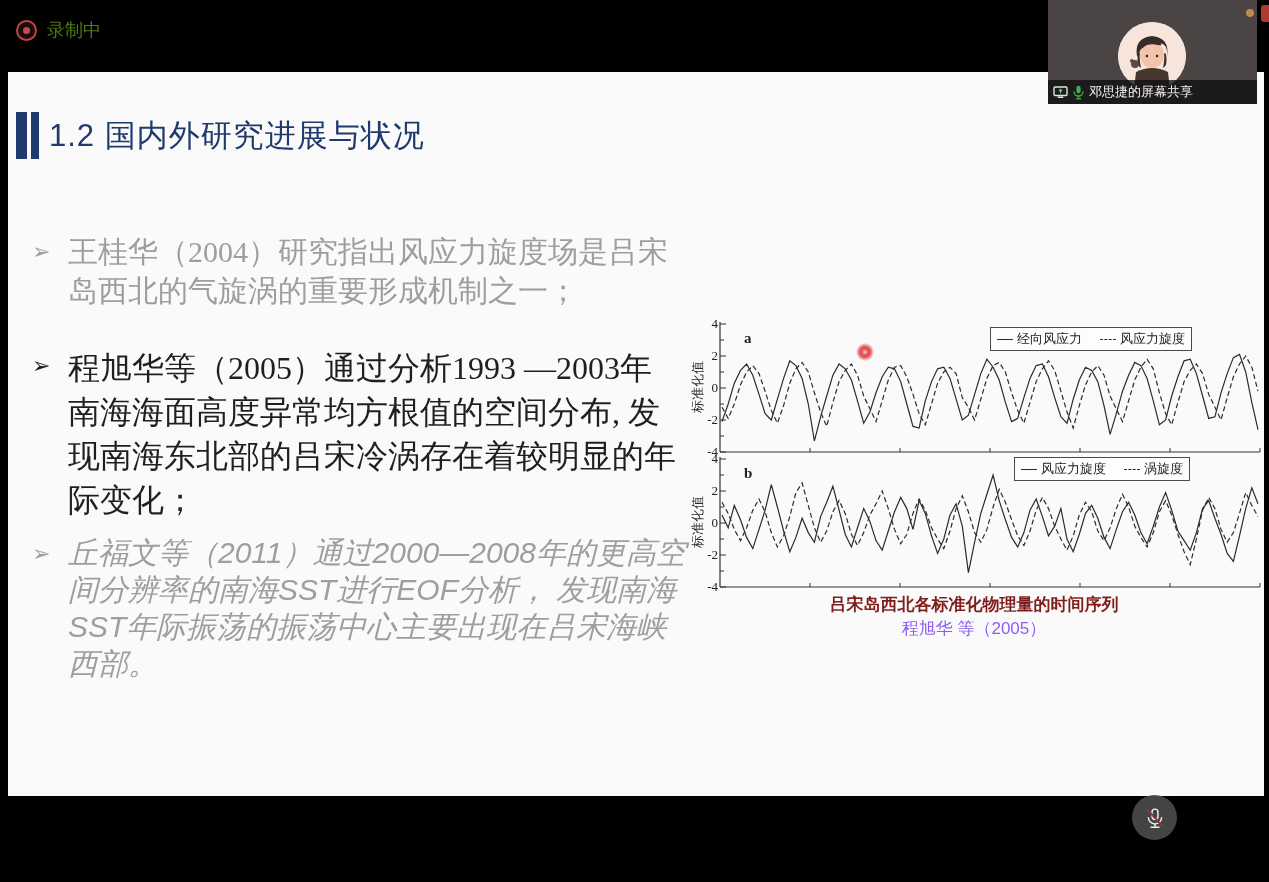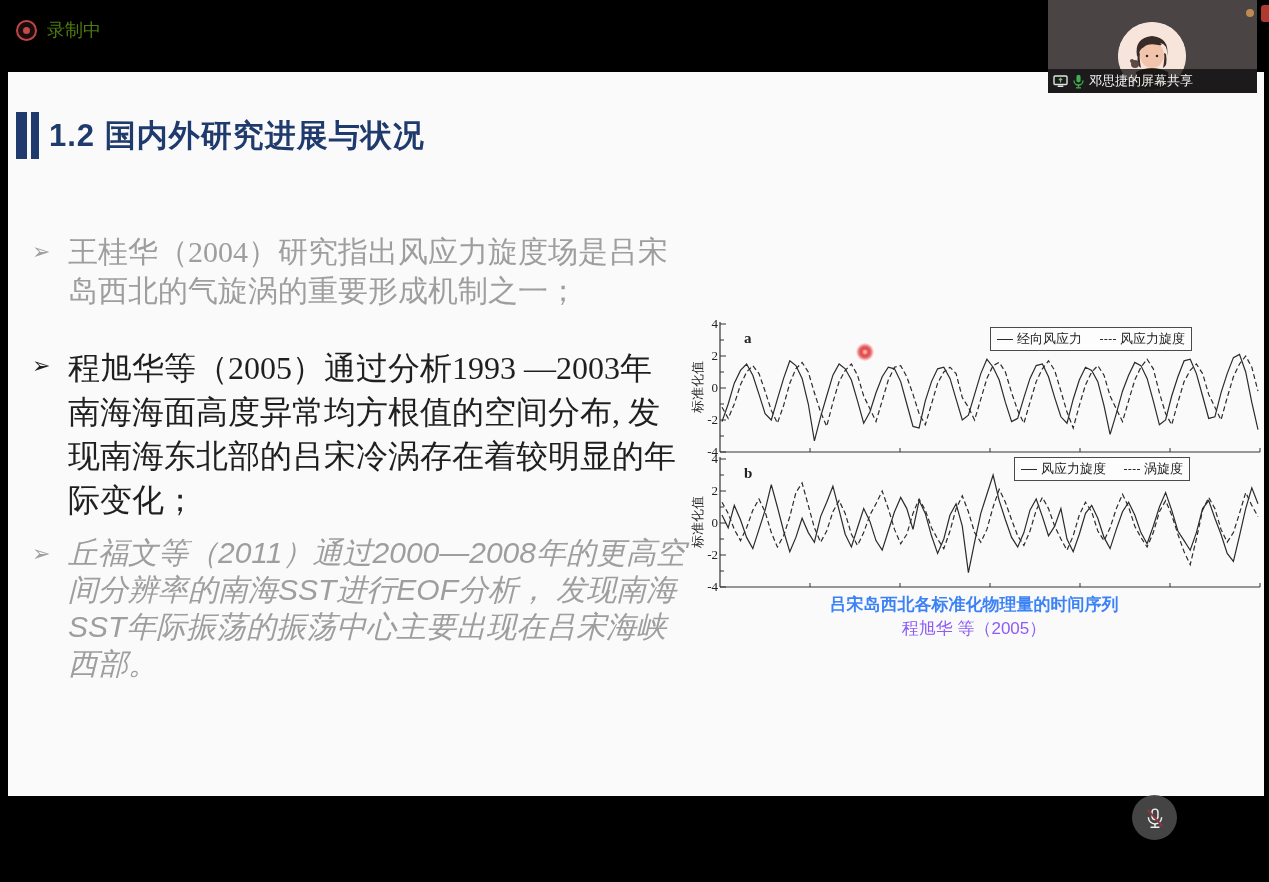--- a/index.html
+++ b/index.html
@@ -10,21 +10,21 @@
   
   .recording-pill{position:absolute;left:16px;top:18px;display:flex;align-items:center;gap:10px;}
   .record-icon{width:17px;height:17px;border:2px solid #bf4545;border-radius:50%;
     display:flex;align-items:center;justify-content:center;background:#1a0c0c;}
   .record-icon i{display:block;width:7px;height:7px;border-radius:50%;background:#c24a4a;}
   .recording-label{color:#4d7c0f;font-size:18px;}
   
   .slide{position:absolute;left:8px;top:72px;width:1256px;height:724px;background:#fbfafa;}
   .title-bar1{position:absolute;left:8px;top:40px;width:11px;height:47px;background:#1f3a6d;}
   .title-bar2{position:absolute;left:23px;top:40px;width:8px;height:47px;background:#1f3a6d;}
-  .slide-title{position:absolute;left:41px;top:40px;font-size:31px;font-weight:bold;color:#1f3a6d;
+  .slide-title{position:absolute;left:41px;top:40px;font-size:31px;font-weight:normal;color:#1f3a6d;
     letter-spacing:1px;line-height:47px;white-space:nowrap;}
   .bullet{position:absolute;display:flex;align-items:flex-start;}
   .bullet .marker{flex:0 0 24px;font-size:22px;line-height:40px;}
   .bullet .btext{margin-left:12px;}
   .bullet-muted{color:#9e9e9e;}
   .bullet-strong{color:#1f1f1f;}
   .serif-text{font-family:"Liberation Serif", serif;}
   .sans-text{font-family:"Liberation Sans", sans-serif;}
   #bullet-1{left:24px;top:160px;} #bullet-1 .btext{width:600px;font-size:30px;line-height:39px;}
   #bullet-2{left:24px;top:274px;} #bullet-2 .btext{width:612px;font-size:32px;line-height:44px;}
@@ -43,25 +43,25 @@
   .legend{position:absolute;border:1px solid #4a4a4a;display:flex;align-items:center;
     font-size:13px;color:#222;padding:2px 6px;gap:4px;background:rgba(255,255,255,.6);
     font-family:"Liberation Serif",serif;white-space:nowrap;}
   #panel-a .legend{left:306px;top:9px;}
   #panel-b .legend{left:330px;top:4px;}
   .sample{display:inline-block;width:16px;border-top:1.5px solid #2c2c2c;height:0;}
   .sample.dashed{border-top-style:dashed;margin-left:14px;}
   .laser-dot{position:absolute;left:172px;top:25px;width:18px;height:18px;border-radius:50%;
     background:radial-gradient(circle,#ffc9c9 0%,#e04545 30%,#e87272 48%,rgba(240,140,140,.45) 62%,rgba(240,150,150,0) 78%);}
   .fig-caption1{position:absolute;left:676px;top:521px;width:580px;text-align:center;
-    font-size:17px;font-weight:bold;color:#3b82f6;}
+    font-size:17px;font-weight:bold;color:#7f1d1d;}
   .fig-caption2{position:absolute;left:676px;top:545px;width:580px;text-align:center;
     font-size:17px;color:#8b5cf6;}
   
-  .video-tile{position:absolute;left:1048px;top:0;width:209px;height:93px;background:#4b4444;cursor:pointer;}
+  .video-tile{position:absolute;left:1048px;top:0;width:209px;height:104px;background:#4b4444;cursor:pointer;}
   .avatar{position:absolute;left:70px;top:22px;width:68px;height:68px;border-radius:50%;
     background:#f7e4da;overflow:hidden;}
   .share-banner{position:absolute;left:0;bottom:0;width:100%;height:24px;background:rgba(12,12,12,.75);
     display:flex;align-items:center;gap:5px;padding-left:5px;box-sizing:border-box;}
   .share-banner .share-name{color:#f2f2f2;font-size:13px;}
   .notify-dot{position:absolute;left:1246px;top:9px;width:8px;height:8px;border-radius:50%;background:#bf8a52;}
   .corner-red{position:absolute;left:1261px;top:5px;width:8px;height:17px;background:#b03a30;border-radius:3px 0 0 3px;}
   
   .mute-button{position:absolute;left:1132px;top:795px;width:45px;height:45px;border-radius:50%;
     background:rgba(72,72,72,.94);display:flex;align-items:center;justify-content:center;cursor:pointer;}

